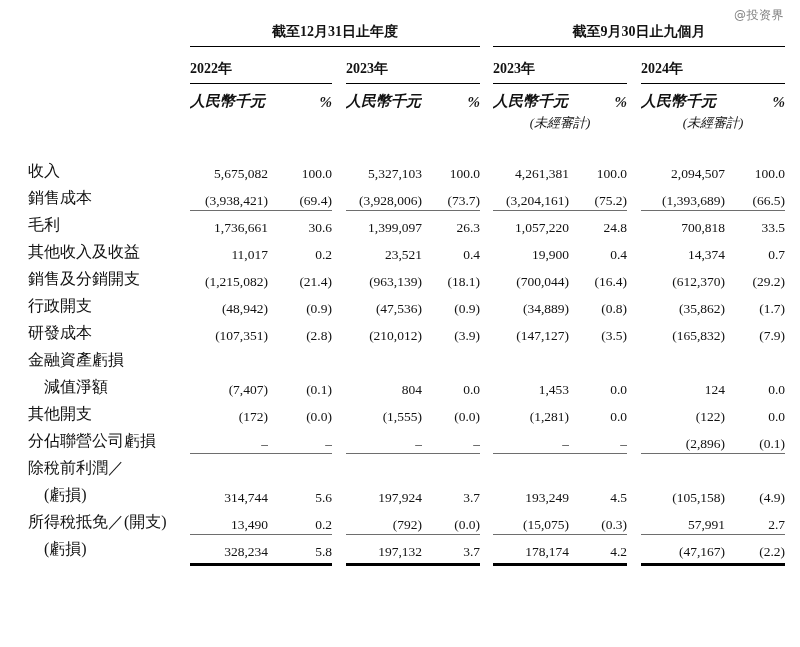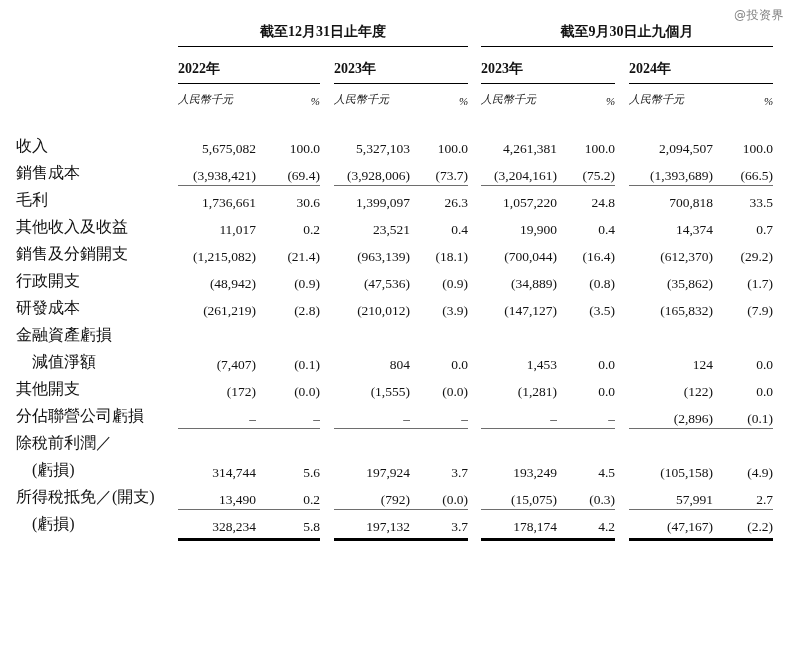--- a/index.html
+++ b/index.html
@@ -12,37 +12,37 @@
   }
   .page { position: relative; width: 800px; height: 647px; overflow: hidden; background: #fff; }
   .watermark {
     position: absolute; top: 7px; right: 16px;
     font-family: "DejaVu Sans", sans-serif;
     font-size: 12px; color: #828282; letter-spacing: 0.5px;
   }
   table.fin {
     border-collapse: collapse;
     table-layout: fixed;
-    margin: 14px 0 0 16px;
+    margin: 14px 0 0 28px;
     width: 757px;
   }
   td, th { padding: 0; margin: 0; font-weight: normal; overflow: hidden; white-space: nowrap; }
 
   
   tr.h1 th {
     font-size: 14px; font-weight: bold; text-align: center;
     padding: 9px 0 5px 0;
     border-bottom: 1.5px solid #000;
   }
   tr.h2 th {
     font-size: 14px; font-weight: bold; text-align: left;
     padding: 13px 0 5px 0;
     border-bottom: 1.5px solid #000;
   }
-  tr.h3 td { font-size: 11px; font-style: italic; padding-top: 8px; vertical-align: bottom; }
+  tr.h3 td { font-size: 15px; font-style: italic; padding-top: 8px; vertical-align: bottom; font-weight: bold; }
   tr.h3 td.u { text-align: left; }
   tr.h3 td.p { text-align: right; }
   tr.h4 td { font-size: 13px; font-style: italic; text-align: center; padding-top: 3px; }
 
   
   tbody.data td { font-size: 13.5px; height: 27px; vertical-align: bottom; padding-bottom: 1px; }
   tbody.data td.lbl { font-size: 16px; text-align: left; }
   tbody.data td.lbl.ind { padding-left: 16px; }
   tbody.data td.num { text-align: right; }
   tbody.data td.ul { border-bottom: 1px solid #6e6e6e; }
@@ -96,20 +96,30 @@
         <td></td>
         <td class="u">人民幣千元</td>
         <td class="p">%</td>
         <td></td>
         <td class="u">人民幣千元</td>
         <td class="p">%</td>
         <td></td>
         <td class="u">人民幣千元</td>
         <td class="p">%</td>
       </tr>
+      <tr class="h4">
+        <td></td>
+        <td colspan="2"></td>
+        <td></td>
+        <td colspan="2"></td>
+        <td></td>
+        <td colspan="2">(未經審計)</td>
+        <td></td>
+        <td colspan="2">(未經審計)</td>
+      </tr>
     </thead>
     <tbody class="data">
         <tr class="first">
           <td class="lbl">收入</td>
           <td class="num">5,675,082</td>
           <td class="num">100.0</td>
           <td></td>
           <td class="num">5,327,103</td>
           <td class="num">100.0</td>
           <td></td>
@@ -184,21 +194,21 @@
           <td class="num">(0.9)</td>
           <td></td>
           <td class="num">(34,889)</td>
           <td class="num">(0.8)</td>
           <td></td>
           <td class="num">(35,862)</td>
           <td class="num">(1.7)</td>
         </tr>
         <tr>
           <td class="lbl">研發成本</td>
-          <td class="num">(261,219)</td>
+          <td class="num">(107,351)</td>
           <td class="num">(2.8)</td>
           <td></td>
           <td class="num">(210,012)</td>
           <td class="num">(3.9)</td>
           <td></td>
           <td class="num">(147,127)</td>
           <td class="num">(3.5)</td>
           <td></td>
           <td class="num">(165,832)</td>
           <td class="num">(7.9)</td>

